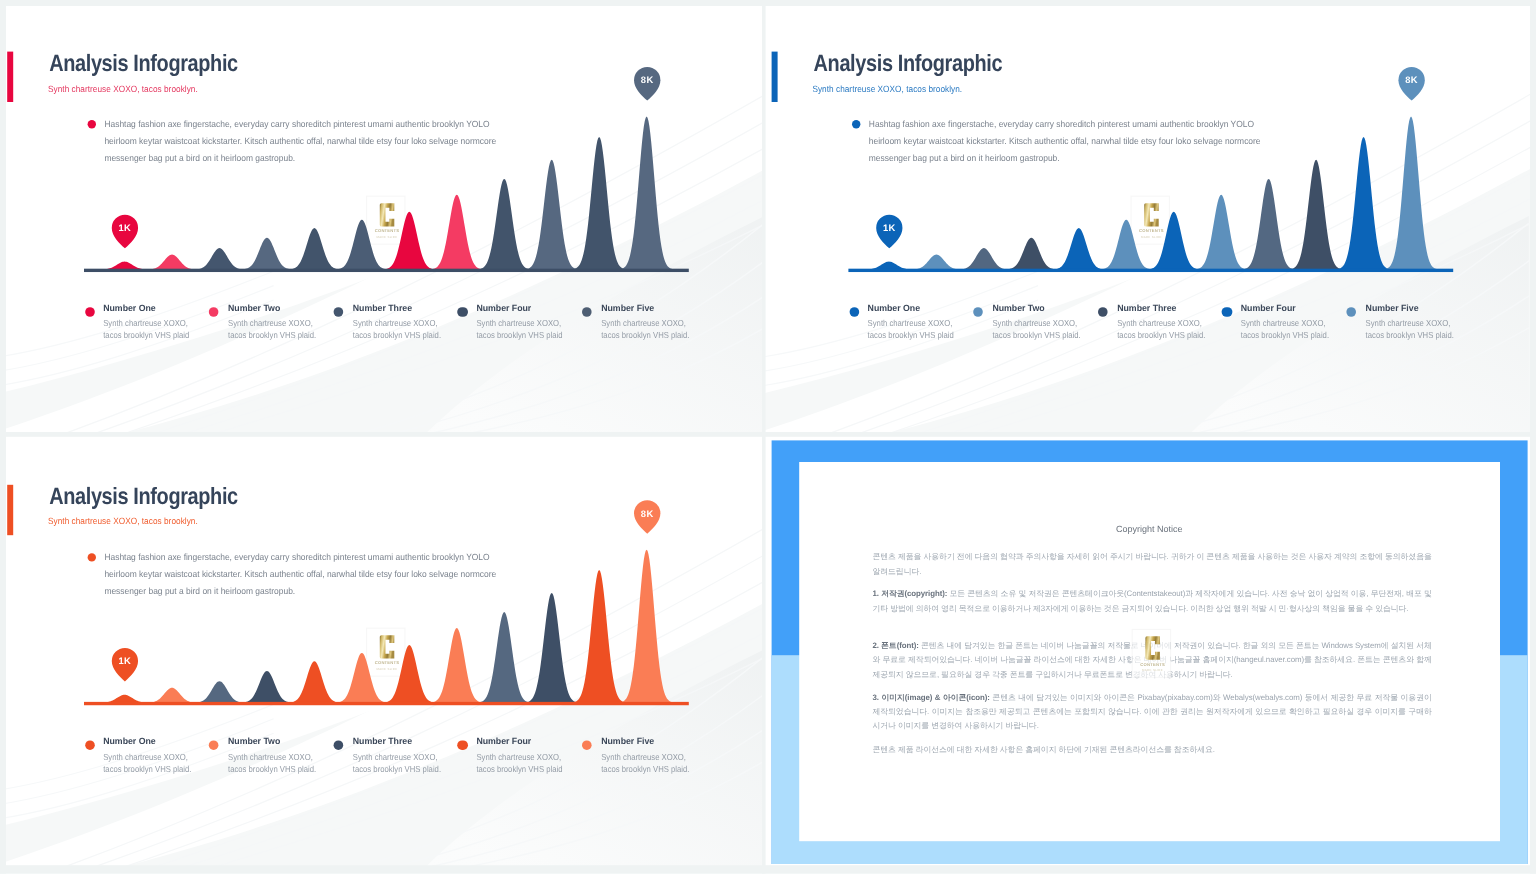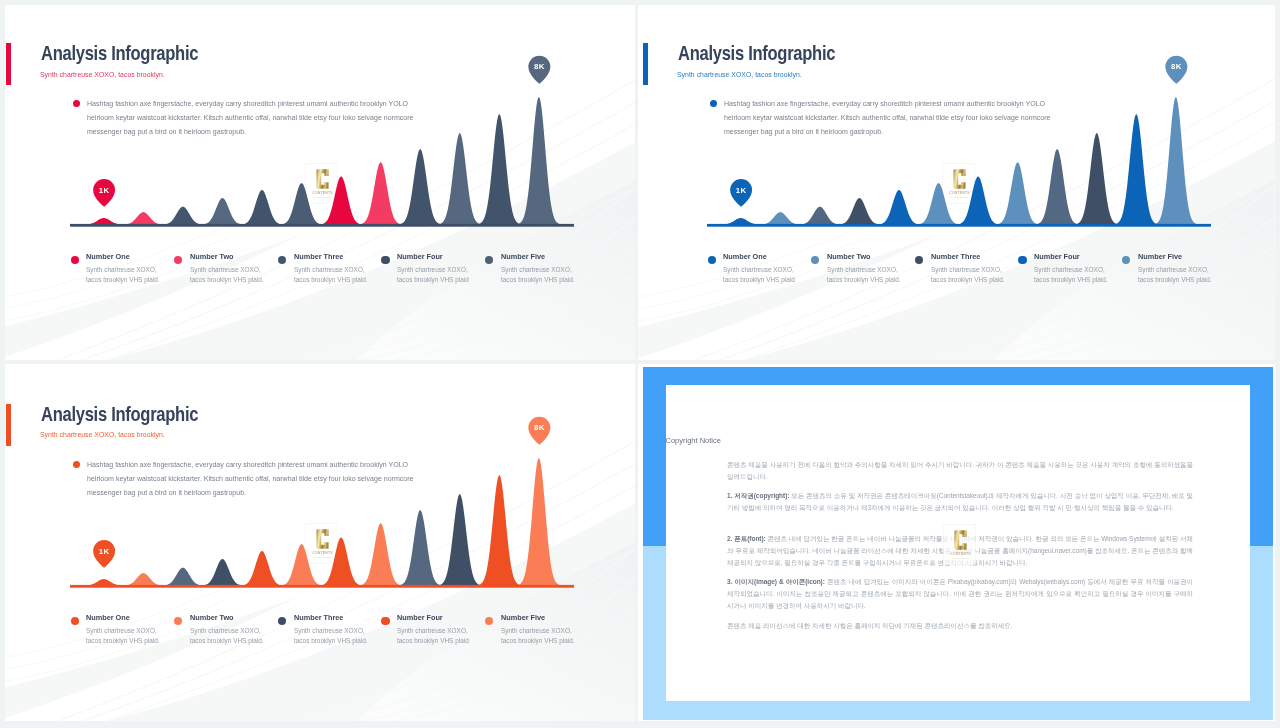--- a/index.html
+++ b/index.html
@@ -23,21 +23,21 @@
   .lg-item{position:absolute;width:100px;}
   .lg-dot{position:absolute;left:0.3px;top:6.8px;width:8.2px;height:8.2px;border-radius:50%;}
   .lg-title{position:absolute;left:16px;top:3.2px;font-size:7.5px;font-weight:bold;color:#3b4759;letter-spacing:-0.02px;transform:scaleX(0.975);transform-origin:0 0;white-space:nowrap;}
   .lg-body{position:absolute;left:16px;top:15.8px;font-size:7.3px;color:#949ca6;line-height:10.6px;width:110px;white-space:nowrap;transform:scaleX(0.88);transform-origin:0 0;}
   .wm{position:absolute;background:rgba(255,255,255,0.72);border:0.7px solid rgba(0,0,0,0.035);box-sizing:border-box;opacity:0.88;}
   
   .s4 .outer{position:absolute;left:6.4px;top:6.7px;width:630px;height:352.5px;background:#42a0f9;}
   .s4 .outer2{position:absolute;left:6.4px;top:185.7px;width:630px;height:173.5px;background:#adddfd;}
   .s4 .inner{position:absolute;left:28.5px;top:24.5px;width:584.5px;height:316px;background:#ffffff;}
   .cr-h1{position:absolute;left:0;width:100%;text-align:center;top:34.3px;font-size:11.6px;font-weight:bold;color:#424b57;letter-spacing:-0.35px;}
-  .cr-h2{position:absolute;left:0;width:100%;text-align:left;top:50.8px;font-size:7.5px;color:#6a727c;}
+  .cr-h2{position:absolute;left:0;width:100%;text-align:center;top:50.8px;font-size:7.5px;color:#6a727c;}
   .cr-p{position:absolute;font-size:6.55px;color:#9ca5af;line-height:12.1px;width:466px;left:61.6px;letter-spacing:-0.06px;text-align:justify;}
   .cr-p b{color:#69727d;font-weight:bold;}
 </style>
 </head>
 <body>
 
 <div class="grid">
   <div class="slide s1" id="slide0">
   <div class="bgtex">
     <svg width="638" height="362" viewBox="0 0 638 362">

